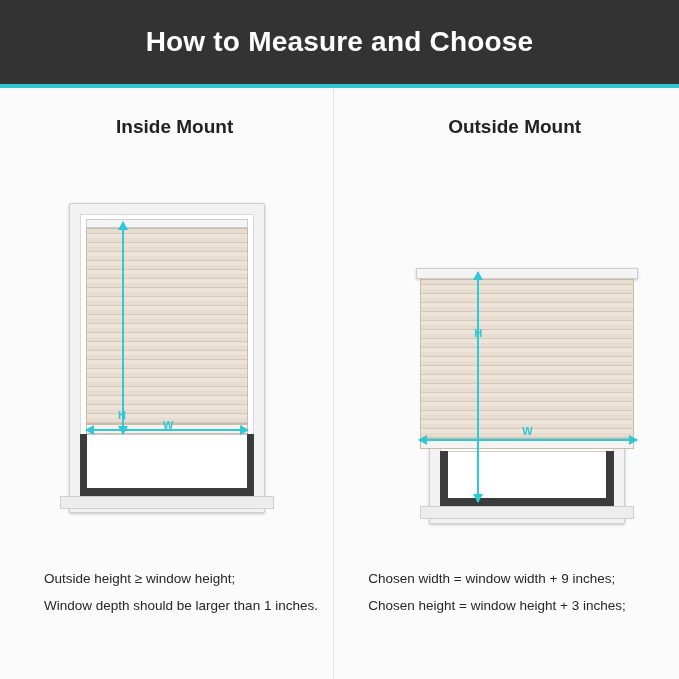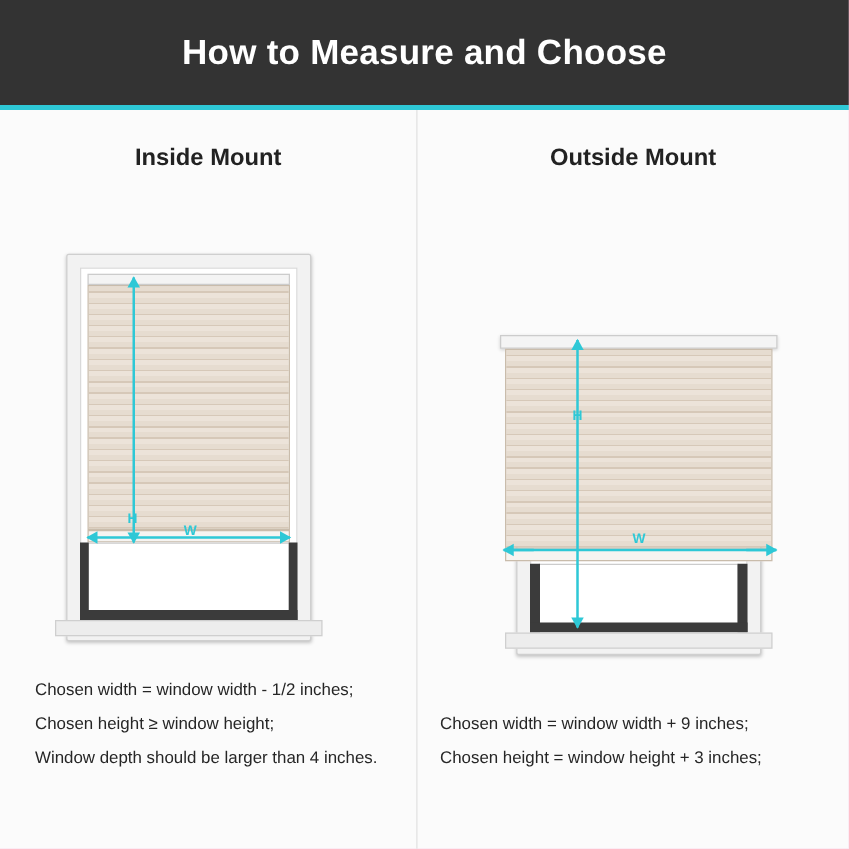--- a/index.html
+++ b/index.html
@@ -10,21 +10,21 @@
     width: 679px;
     height: 679px;
     background: #ffffff;
     font-family: "Liberation Sans", sans-serif;
     overflow: hidden;
   }
   .page {
     position: relative;
     width: 679px;
     height: 679px;
-    background: #f9a8d4;
+    background: #c2410c;
     box-sizing: border-box;
   }
 
   
   .header {
     position: absolute;
     left: 0;
     top: 0;
     width: 679px;
     height: 84px;
@@ -56,20 +56,21 @@
     top: 88px;
     width: 679px;
     height: 591px;
     background: #fbfbfb;
     display: flex;
   }
   .col {
     position: relative;
     box-sizing: border-box;
     height: 100%;
+    margin-left: 16px;
   }
   .col-left {
     width: 334px;
     border-right: 1px solid #e2e2e2;
   }
   .col-right {
     width: 345px;
   }
   .col-title {
     position: absolute;
@@ -289,23 +290,22 @@
 
         <div class="arrow-h" style="left:30px; top:226px; width:162px; height:12px;">
           <div class="line"></div>
           <div class="cap-left"></div>
           <div class="cap-right"></div>
         </div>
         <div class="dim-label" style="left:107px; top:222px;">W</div>
       </div>
 
       <div class="captions">
-        <div class="caption-line">Chosen width = window width - 1/2 inches;</div>
-        <div class="caption-line">Chosen height ≥ window height;</div>
-        <div class="caption-line">Window depth should be larger than 4 inches.</div>
+        <div class="caption-line">Outside height ≥ window height;</div>
+        <div class="caption-line">Window depth should be larger than 1 inches.</div>
       </div>
     </div>
 
     <div class="col col-right">
       <div class="col-title">Outside Mount</div>
 
       <div class="figure fig-outside">
 
         <div class="win-frame" style="left:27px; top:258px; width:196px; height:90px; border-radius:2px;"></div>
         <div class="win-inner" style="left:38px; top:268px; width:174px; height:70px;"></div>

